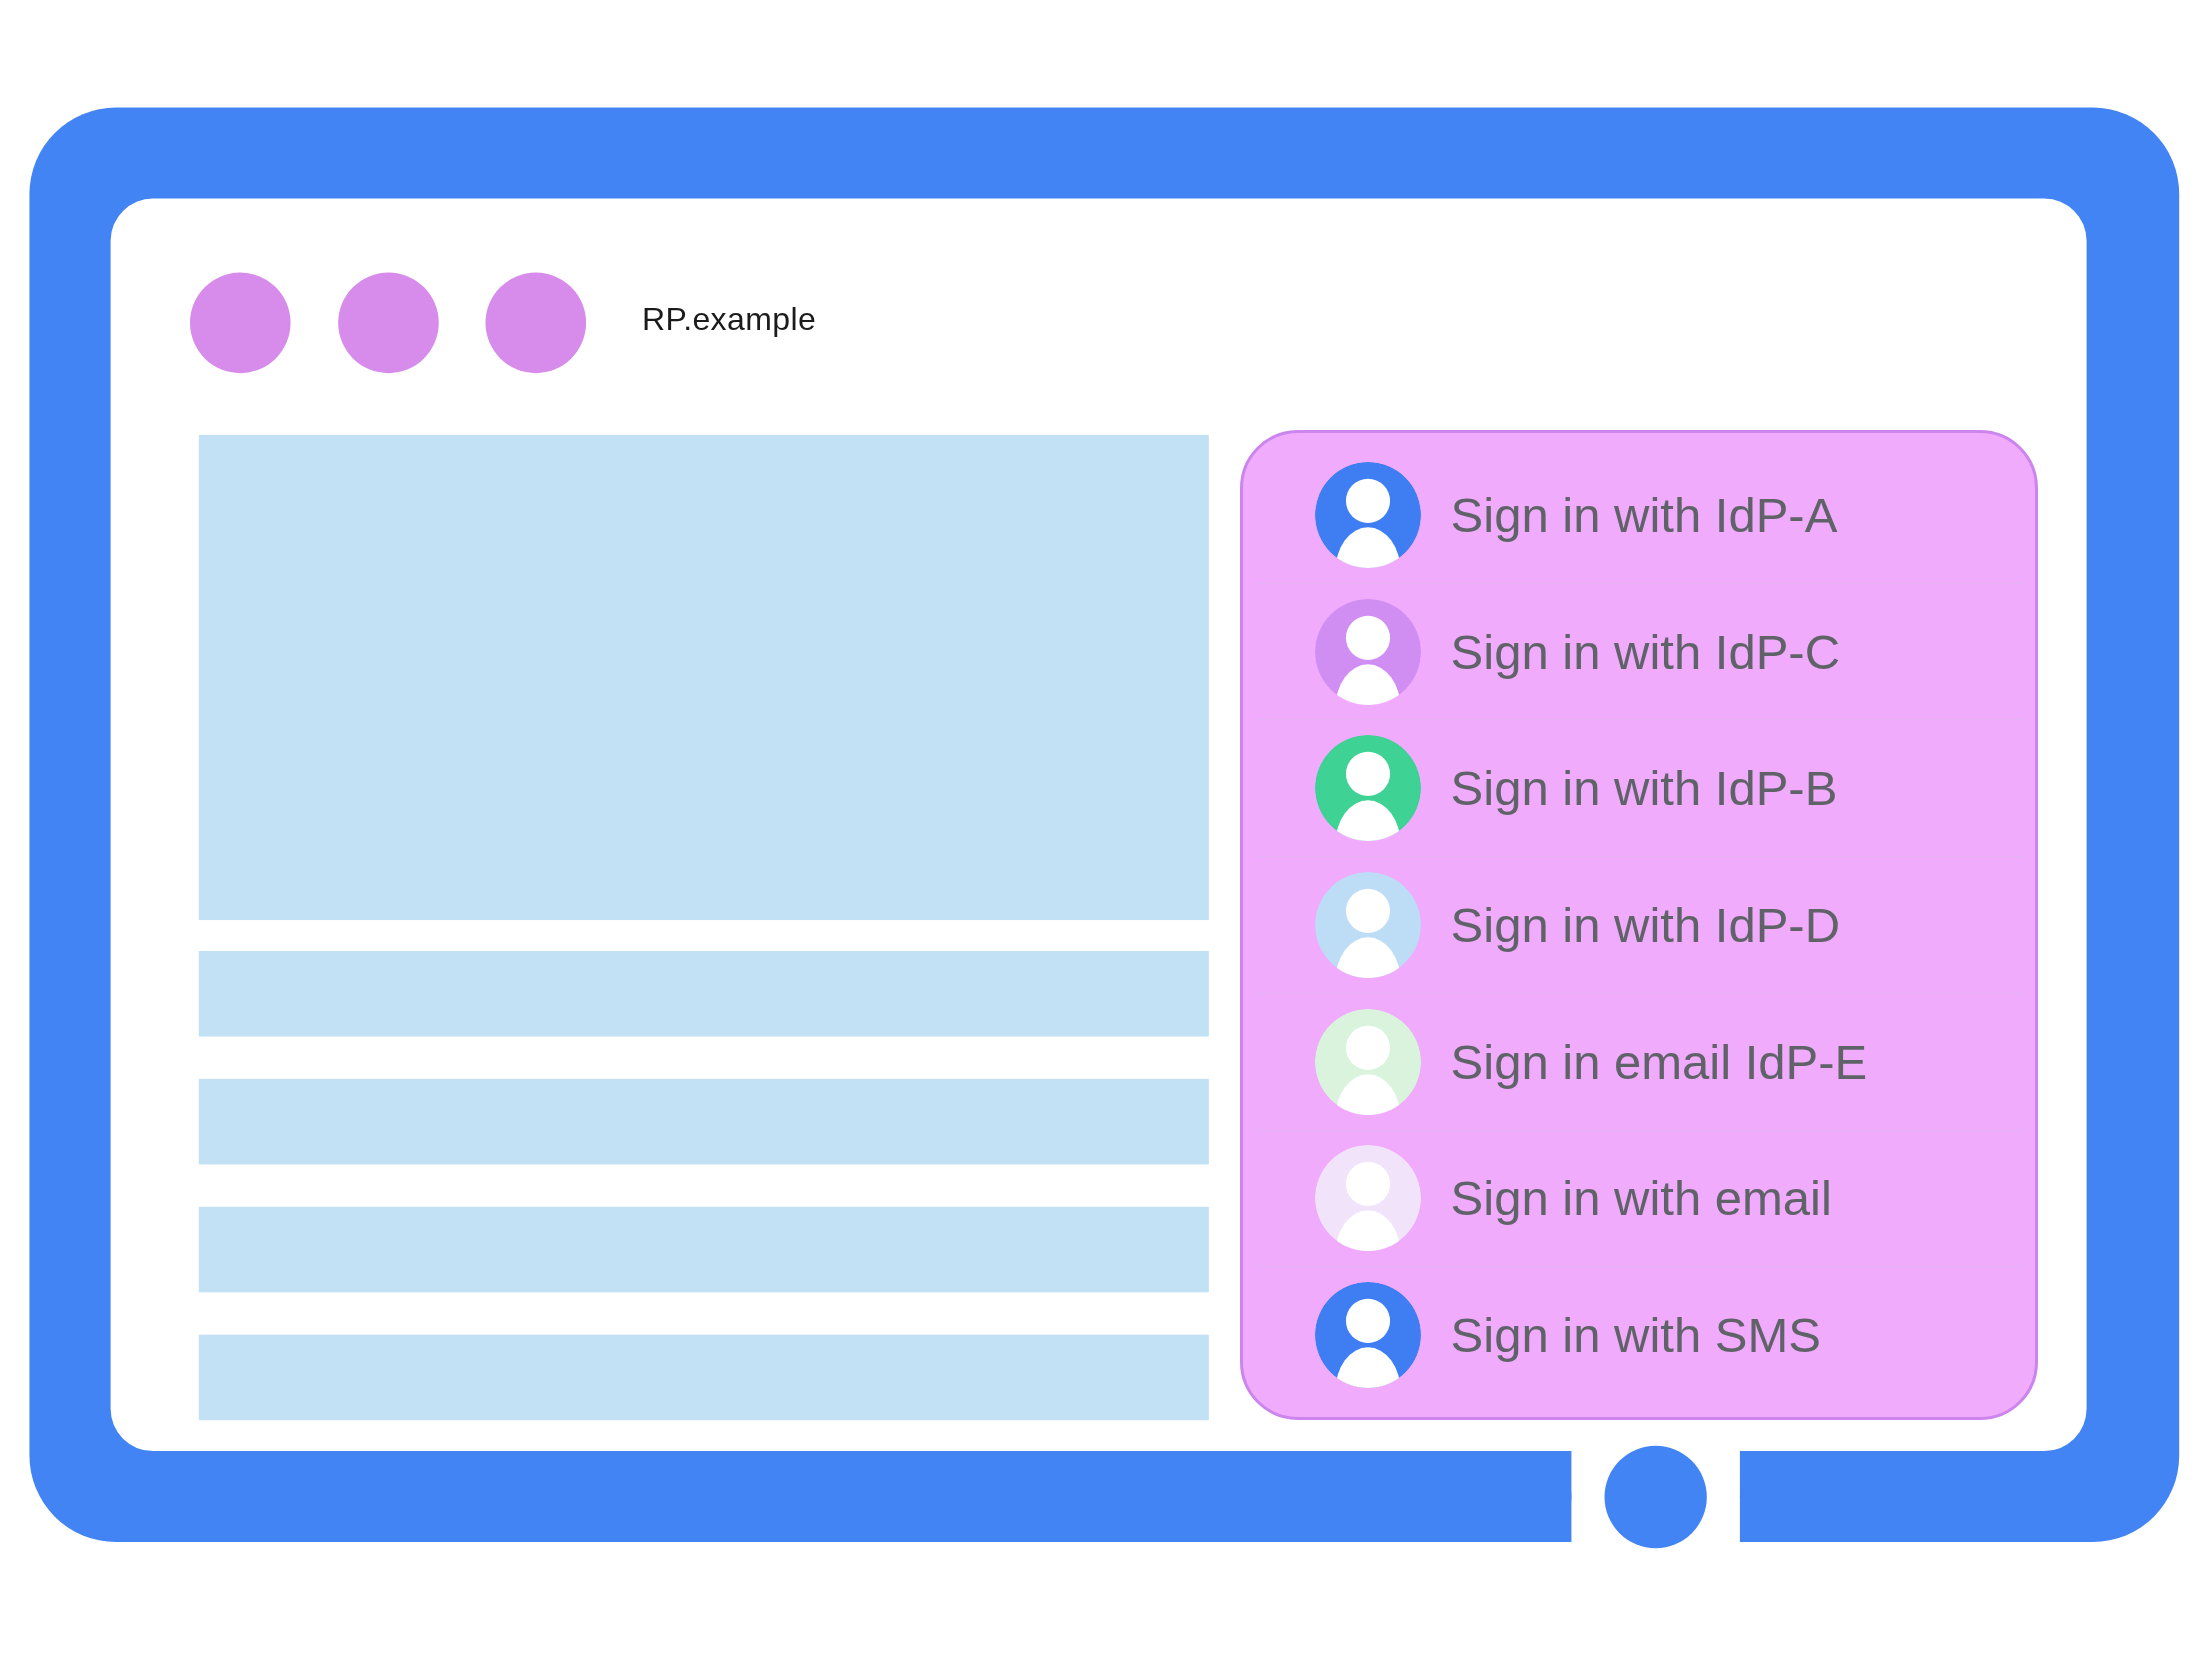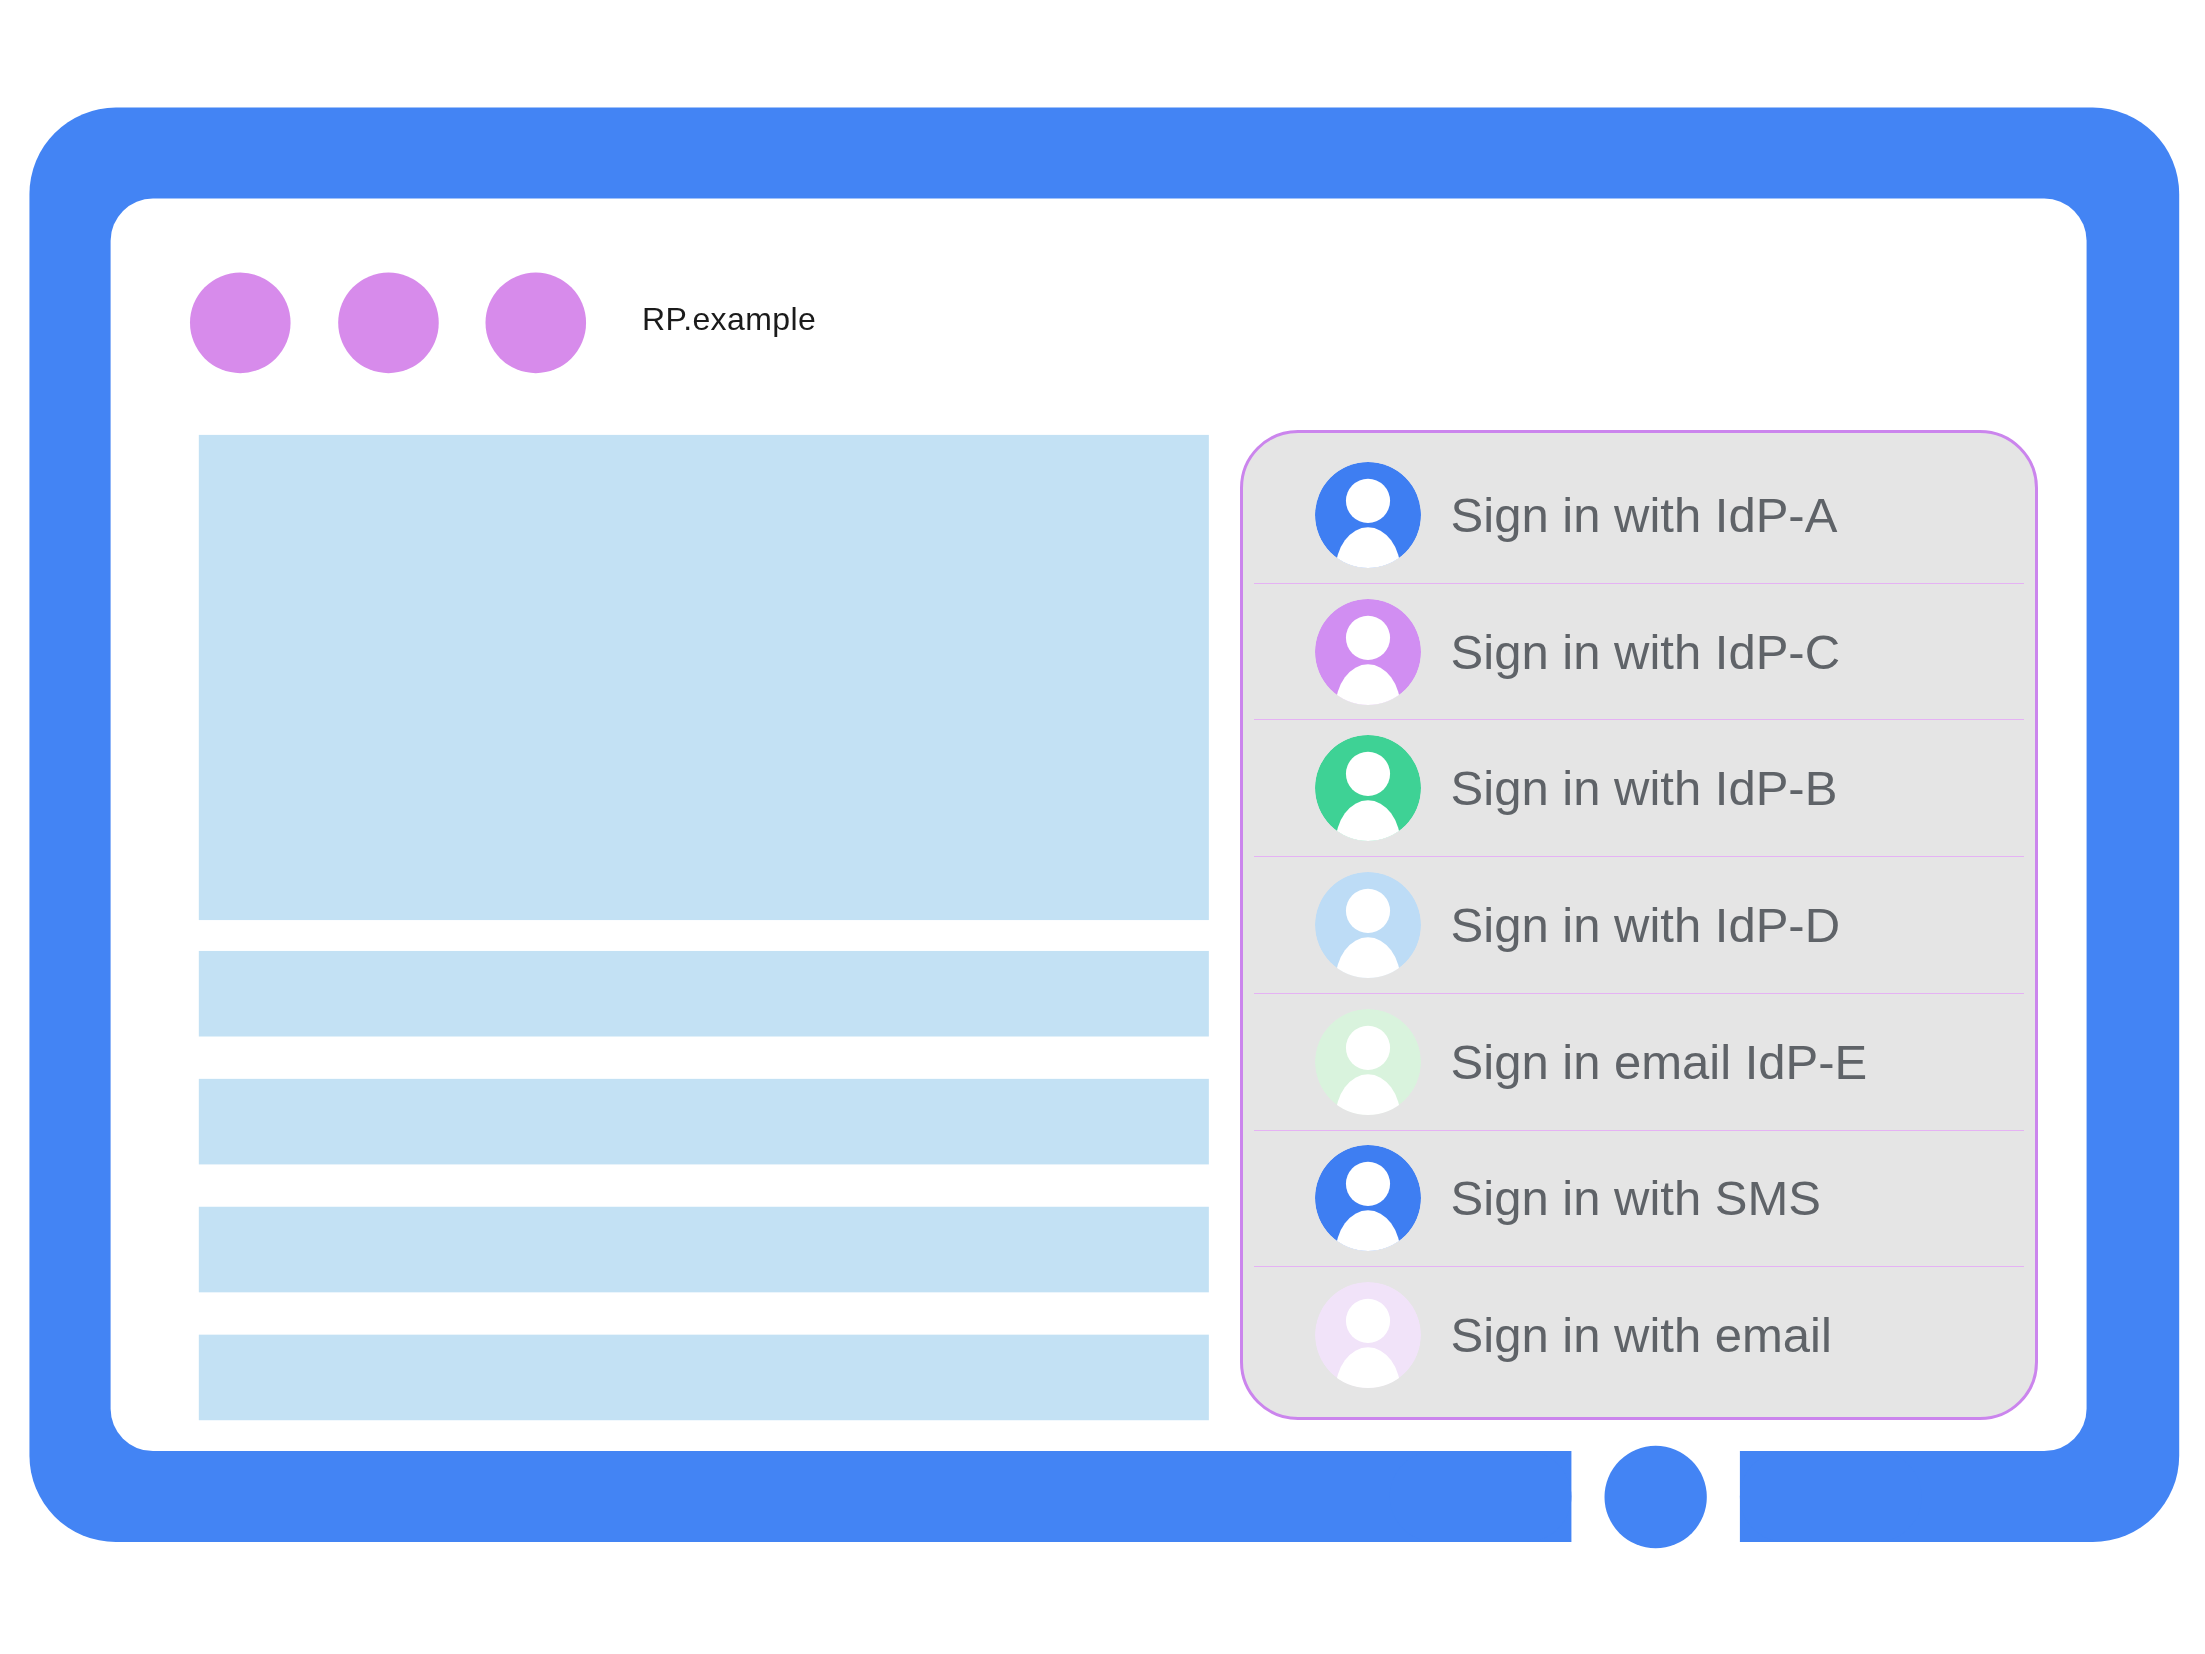--- a/index.html
+++ b/index.html
@@ -32,21 +32,21 @@
     letter-spacing: 0.4px;
     white-space: nowrap;
   }
 
   .signin-panel {
     position: absolute;
     left: 1240px;
     top: 430px;
     width: 798px;
     height: 990px;
-    background: #e5e5e5;
+    background: #f0abfc;
     border: 3.5px solid #cb85ed;   
     border-radius: 58px;
     padding: 14px 10.6px;
     display: flex;
     flex-direction: column;
   }
 
   .signin-row {
     flex: 1 1 0;
     display: flex;
@@ -182,44 +182,44 @@
           <circle cx="60" cy="44" r="25" fill="#ffffff"></circle>
           <ellipse cx="60" cy="124" rx="37" ry="50" fill="#ffffff"></ellipse>
         </g>
       </svg>
       <span class="signin-label">Sign in email IdP-E</span>
     </div>
 
     <div class="signin-row">
       <svg class="avatar" viewBox="0 0 120 120">
         <defs>
+            <clipPath id="av5">
+              <circle cx="60" cy="60" r="60"></circle>
+            </clipPath>
+          </defs>
+        <g clip-path="url(#av5)">
+          <circle cx="60" cy="60" r="60" fill="#f1e3f9"></circle>
+          <circle cx="60" cy="44" r="25" fill="#ffffff"></circle>
+          <ellipse cx="60" cy="124" rx="37" ry="50" fill="#ffffff"></ellipse>
+        </g>
+      </svg>
+      <span class="signin-label">Sign in with email</span>
+    </div>
+
+    <div class="signin-row">
+      <svg class="avatar" viewBox="0 0 120 120">
+        <defs>
             <clipPath id="av6">
               <circle cx="60" cy="60" r="60"></circle>
             </clipPath>
           </defs>
         <g clip-path="url(#av6)">
           <circle cx="60" cy="60" r="60" fill="#3e7ef2"></circle>
           <circle cx="60" cy="44" r="25" fill="#ffffff"></circle>
           <ellipse cx="60" cy="124" rx="37" ry="50" fill="#ffffff"></ellipse>
         </g>
       </svg>
       <span class="signin-label">Sign in with SMS</span>
     </div>
 
-    <div class="signin-row">
-      <svg class="avatar" viewBox="0 0 120 120">
-        <defs>
-            <clipPath id="av5">
-              <circle cx="60" cy="60" r="60"></circle>
-            </clipPath>
-          </defs>
-        <g clip-path="url(#av5)">
-          <circle cx="60" cy="60" r="60" fill="#f1e3f9"></circle>
-          <circle cx="60" cy="44" r="25" fill="#ffffff"></circle>
-          <ellipse cx="60" cy="124" rx="37" ry="50" fill="#ffffff"></ellipse>
-        </g>
-      </svg>
-      <span class="signin-label">Sign in with email</span>
-    </div>
-
   </div>
 </div>
 
 
 </body></html>

